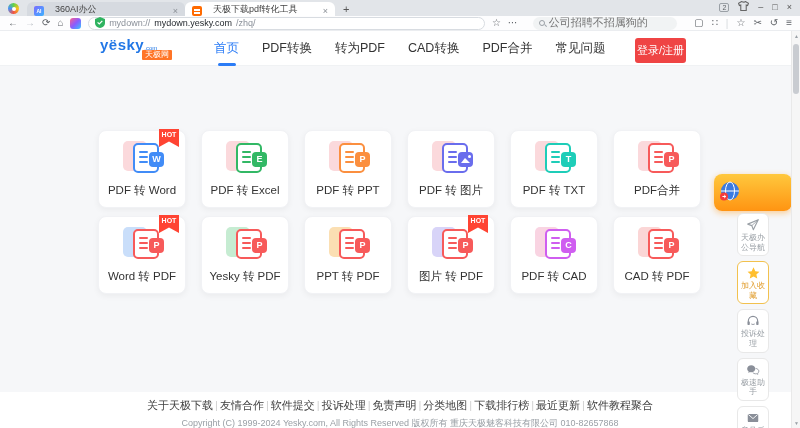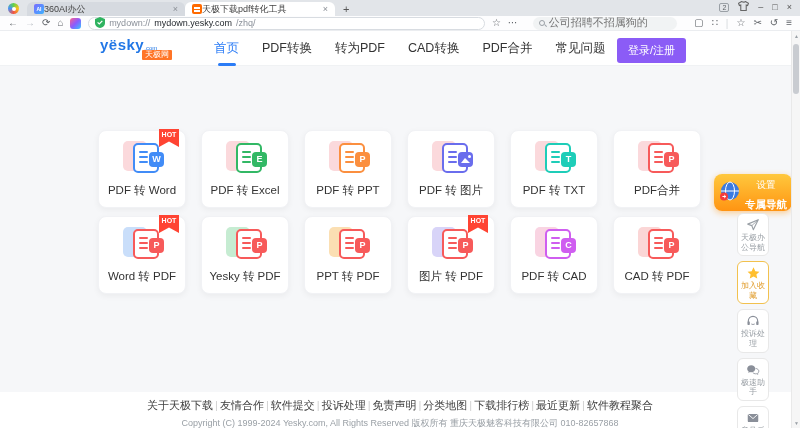--- a/index.html
+++ b/index.html
@@ -5,21 +5,21 @@
   * { margin:0; padding:0; box-sizing:border-box; }
   html,body { width:800px; height:428px; }
   body { font-family:"Liberation Sans","DejaVu Sans",sans-serif; background:#fff; }
   #root { position:relative; width:800px; height:428px; overflow:hidden; background:#fff; }
 
   
   .tabstrip { height:16px; background:#e2e5e9; display:flex; align-items:flex-end; position:relative; padding-left:6px; }
   .logo360 { width:11px; height:11px; border-radius:50%; margin:0 8px 2px 2px;
              background:conic-gradient(#5fd24c,#f8c21c,#f35343,#4a90f7,#5fd24c); position:relative; }
   .logo360::after { content:""; position:absolute; inset:3.5px; border-radius:50%; background:#fff; }
-  .tab { height:14px; display:flex; align-items:center; gap:0; padding:0 7px; font-size:9px; color:#444;
+  .tab { height:14px; display:flex; align-items:flex-end; gap:11px; padding:0 7px; font-size:9px; color:#444;
          border-radius:6px 6px 0 0; }
   .tab.inactive { background:#d6dae0; width:158px; }
   .tab.active { background:#ffffff; width:150px; }
   .tab-title { flex:1; white-space:nowrap; overflow:hidden; }
   .tab-close { color:#8a8f96; font-size:9px; cursor:pointer; }
   .fav-ai { width:10px; height:10px; border-radius:2px; background:linear-gradient(135deg,#7a6bff,#3bb3ff);
             color:#fff; font-size:5px; font-weight:bold; display:flex; align-items:center; justify-content:center; flex:none;}
   .fav-yk { width:10px; height:10px; border-radius:2px; background:#ff6a00; position:relative; flex:none;}
   .fav-yk::after { content:""; position:absolute; left:2px; top:3px; width:6px; height:1.5px; background:#fff;
                    box-shadow:0 3px 0 #fff; }
@@ -52,22 +52,22 @@
   .logo { display:flex; flex-direction:column; line-height:1; width:86px; }
   .logo-main { font-size:15px; font-weight:bold; color:#2277e6; letter-spacing:0.5px; }
   .logo-com { font-size:6px; color:#2277e6; }
   .logo-sub { align-self:flex-end; background:#ff7426; color:#fff; font-size:8px; padding:1px 3px; border-radius:1px;
               margin-top:-3px; margin-right:14px; }
   .nav { display:flex; gap:23px; margin-left:28px; font-size:12.5px; color:#333; }
   .nav-item { cursor:pointer; position:relative; }
   .nav-item.active { color:#2b7cf6; }
   .nav-item.active::after { content:""; position:absolute; left:50%; transform:translateX(-50%); bottom:-9px;
                             width:18px; height:3px; border-radius:2px; background:#2b7cf6; }
-  .loginbtn { position:absolute; right:114px; top:7px; background:#8b5cf6; color:#fff; font-size:11px;
-              padding:5px 11px; border-radius:3px; cursor:pointer; }
+  .loginbtn { position:absolute; right:114px; top:7px; background:#ef4444; color:#fff; font-size:11px;
+              padding:5px 2px; border-radius:3px; cursor:pointer; }
 
   
   .main { height:326px; background:#f6f7f9; position:relative; padding:64px 0 0 98px; }
   .grid { display:grid; grid-template-columns:repeat(6,88px); gap:8px 15px; width:604px; }
   .card { height:78px; background:#fff; border:1px solid #f1f2f5; border-radius:8px;
           box-shadow:0 2px 6px rgba(0,0,0,0.05); position:relative; display:flex; flex-direction:column;
           align-items:center; justify-content:center; gap:8px; cursor:pointer; }
   .card-label { font-size:11.5px; color:#333; }
   .card-icon { width:44px; height:34px; position:relative; }
   .doc-back { position:absolute; left:3px; top:0; width:24px; height:30px; border-radius:5px; }
@@ -333,24 +333,20 @@
   <div class="nav-badge">
     <span class="globe">
       <svg width="22" height="22" viewBox="0 0 22 22">
         <circle cx="11" cy="11" r="9" fill="#3b7ae0"></circle>
         <ellipse cx="11" cy="11" rx="4.5" ry="9" fill="none" stroke="#fff" stroke-width="1"></ellipse>
         <line x1="2" y1="11" x2="20" y2="11" stroke="#fff" stroke-width="1"></line>
         <circle cx="5" cy="16.5" r="4" fill="#f43b3b"></circle>
         <path d="M3.4 16.5h3.2M5.2 15l1.6 1.5-1.6 1.5" stroke="#fff" stroke-width="1" fill="none"></path>
       </svg>
     </span>
-    <span class="badge-text">
-      <span class="badge-l1">设置</span><br>
-      <span class="badge-l2">专属导航</span>
-    </span>
   </div>
   <div class="tools" id="tool-stack">
       <div class="tool"><span class="t-ico"><svg width="14" height="14" viewBox="0 0 24 24">
             <path d="M21 3L3 10.5l7 2.5 2.5 7z" fill="none" stroke="#9aa0a6" stroke-width="2" stroke-linejoin="round"></path>
             <path d="M10 13l11-10" stroke="#9aa0a6" stroke-width="1.5"></path>
           </svg></span><span class="t-label">天极办公导航</span></div>
       <div class="tool highlight"><span class="t-ico"><svg width="15" height="15" viewBox="0 0 24 24">
             <path d="M12 2l2.9 6.3 6.6.7-4.9 4.5 1.4 6.5L12 16.7 6 20l1.4-6.5L2.5 9l6.6-.7z" fill="#ffbf2f"></path>
           </svg></span><span class="t-label">加入收藏</span></div>
       <div class="tool"><span class="t-ico"><svg width="14" height="14" viewBox="0 0 24 24">

